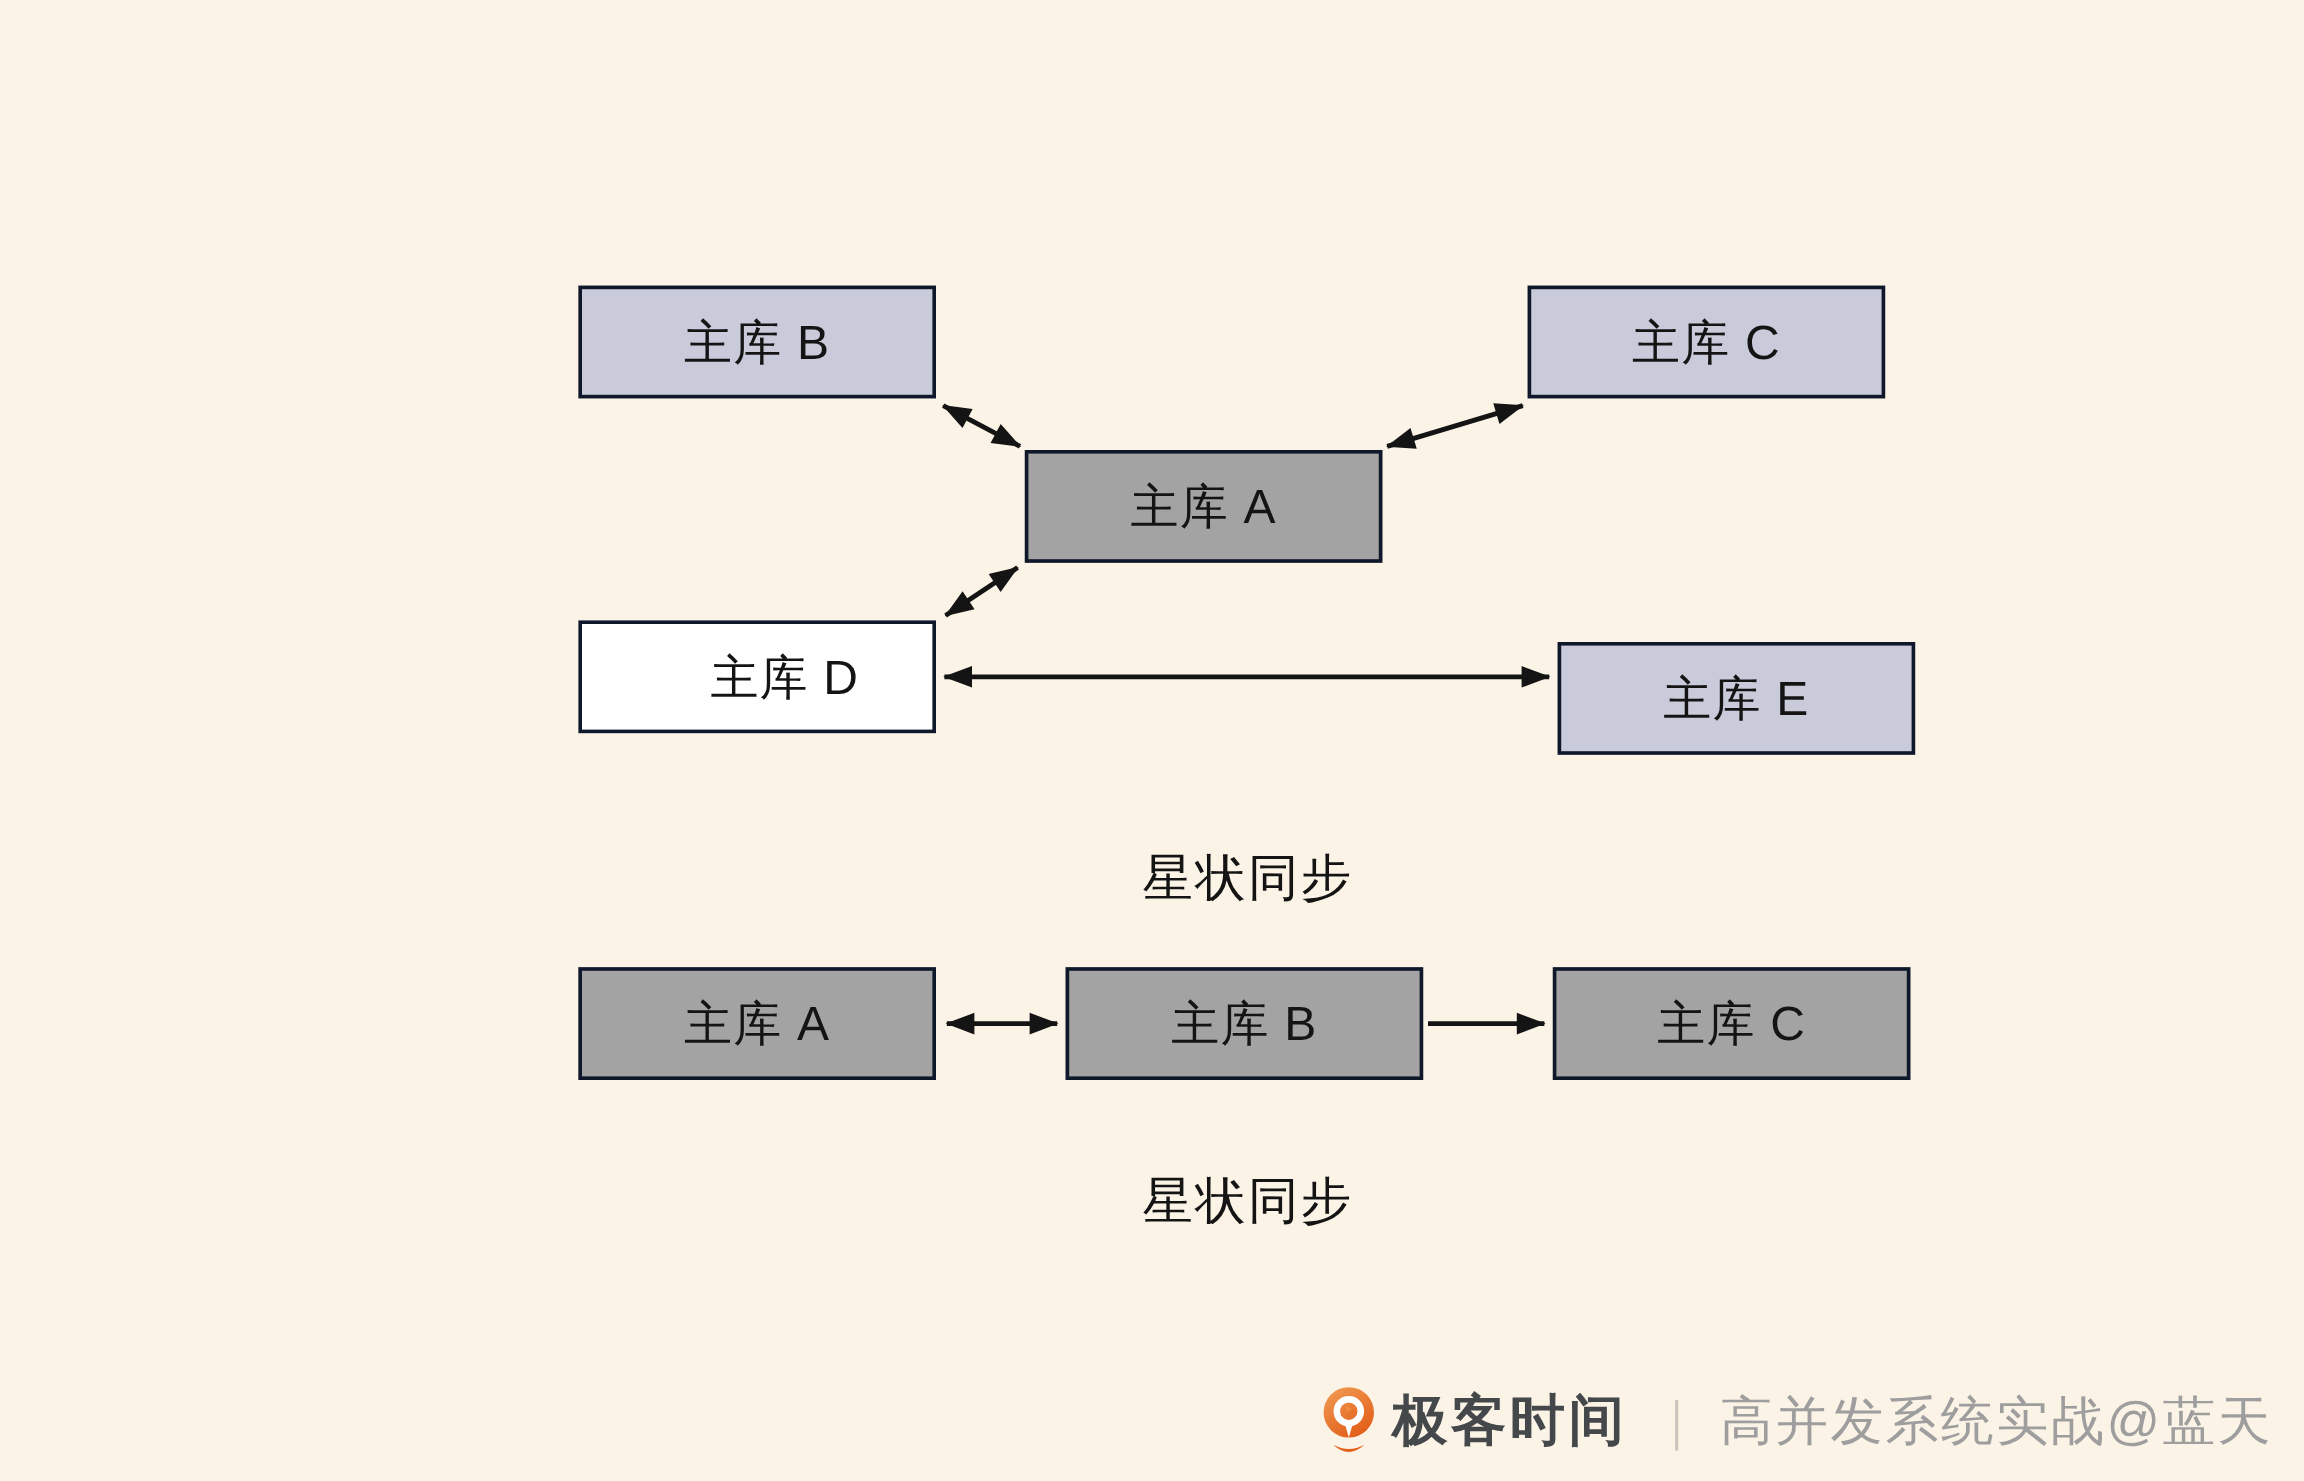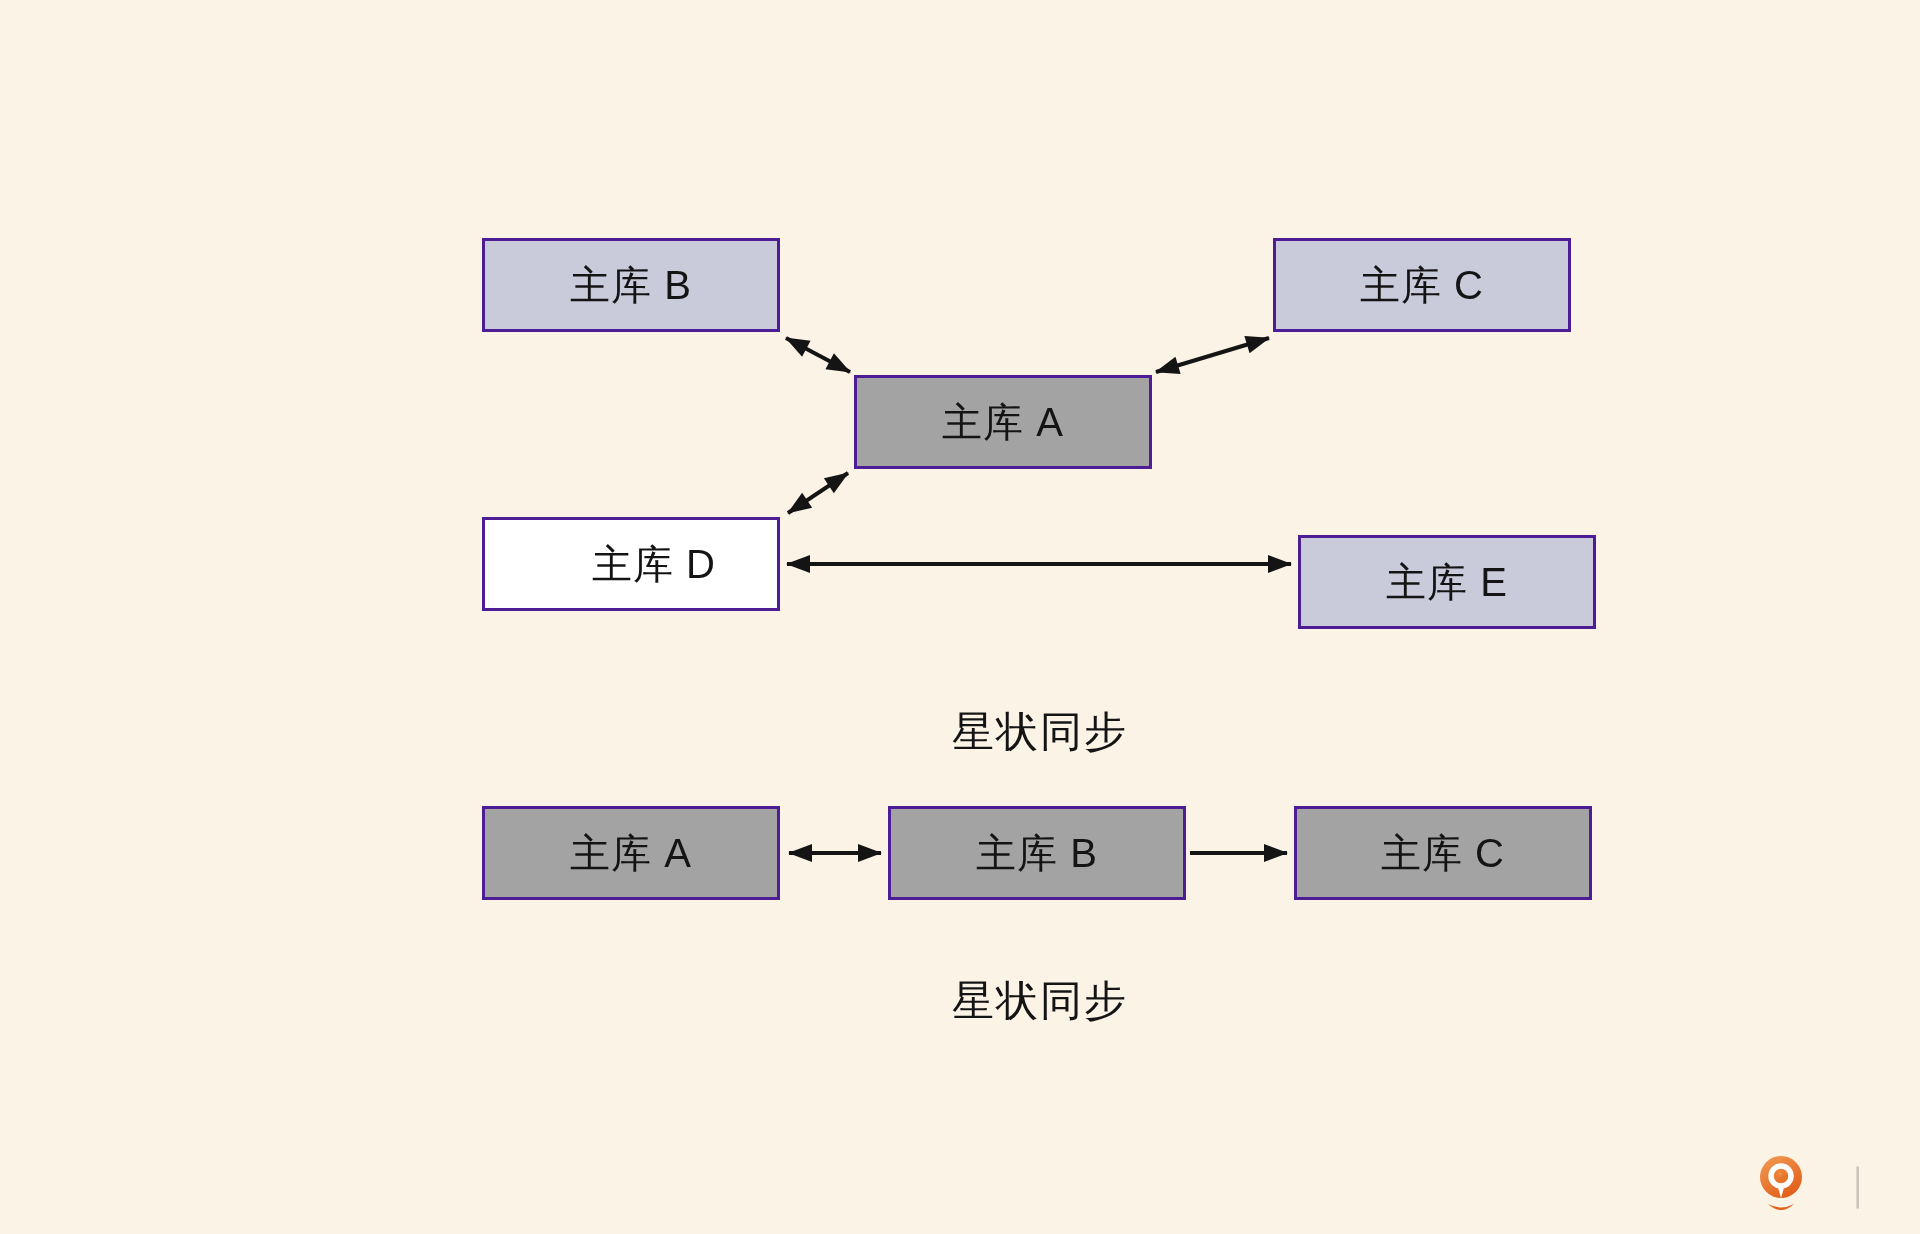--- a/index.html
+++ b/index.html
@@ -6,21 +6,21 @@
   body {
     width: 1920px; height: 1234px;
     background: #fcf3e7;
     position: relative;
     overflow: hidden;
     font-family: "Liberation Sans", "DejaVu Sans", sans-serif;
   }
   .node {
     position: absolute;
     width: 298px; height: 94px;
-    border: 3px solid #4c1d95;
+    border: 3px solid #0f172a;
     box-sizing: border-box;
     display: flex; align-items: center; justify-content: center;
     font-size: 40px; color: #141414;
     letter-spacing: 1px;
     white-space: nowrap;
   }
   .fill-lavender { background: #c9cada; }
   .fill-yellow   { background: #a3a3a3; }
   .fill-white    { background: #ffffff; }
 
@@ -112,14 +112,16 @@
         <stop offset="0" stop-color="#f29d55"></stop>
         <stop offset="1" stop-color="#e2601a"></stop>
       </linearGradient>
     </defs>
     <circle cx="24" cy="25" r="21" fill="url(#og)"></circle>
     <circle cx="24" cy="24" r="10" fill="none" stroke="#ffffff" stroke-width="5.5"></circle>
     <polygon points="20,32 28,32 24,46" fill="#ffffff"></polygon>
     <polygon points="22,20 30,24 22,28" fill="url(#og)"></polygon>
     <path d="M11 52 Q24 64 37 52 Q24 59 11 52 Z" fill="#e2601a"></path>
   </svg>
+  <span class="brand">极客时间</span>
   <span class="divider">｜</span>
+  <span class="watermark">高并发系统实战@蓝天</span>
 </div>
 
 </body></html>

